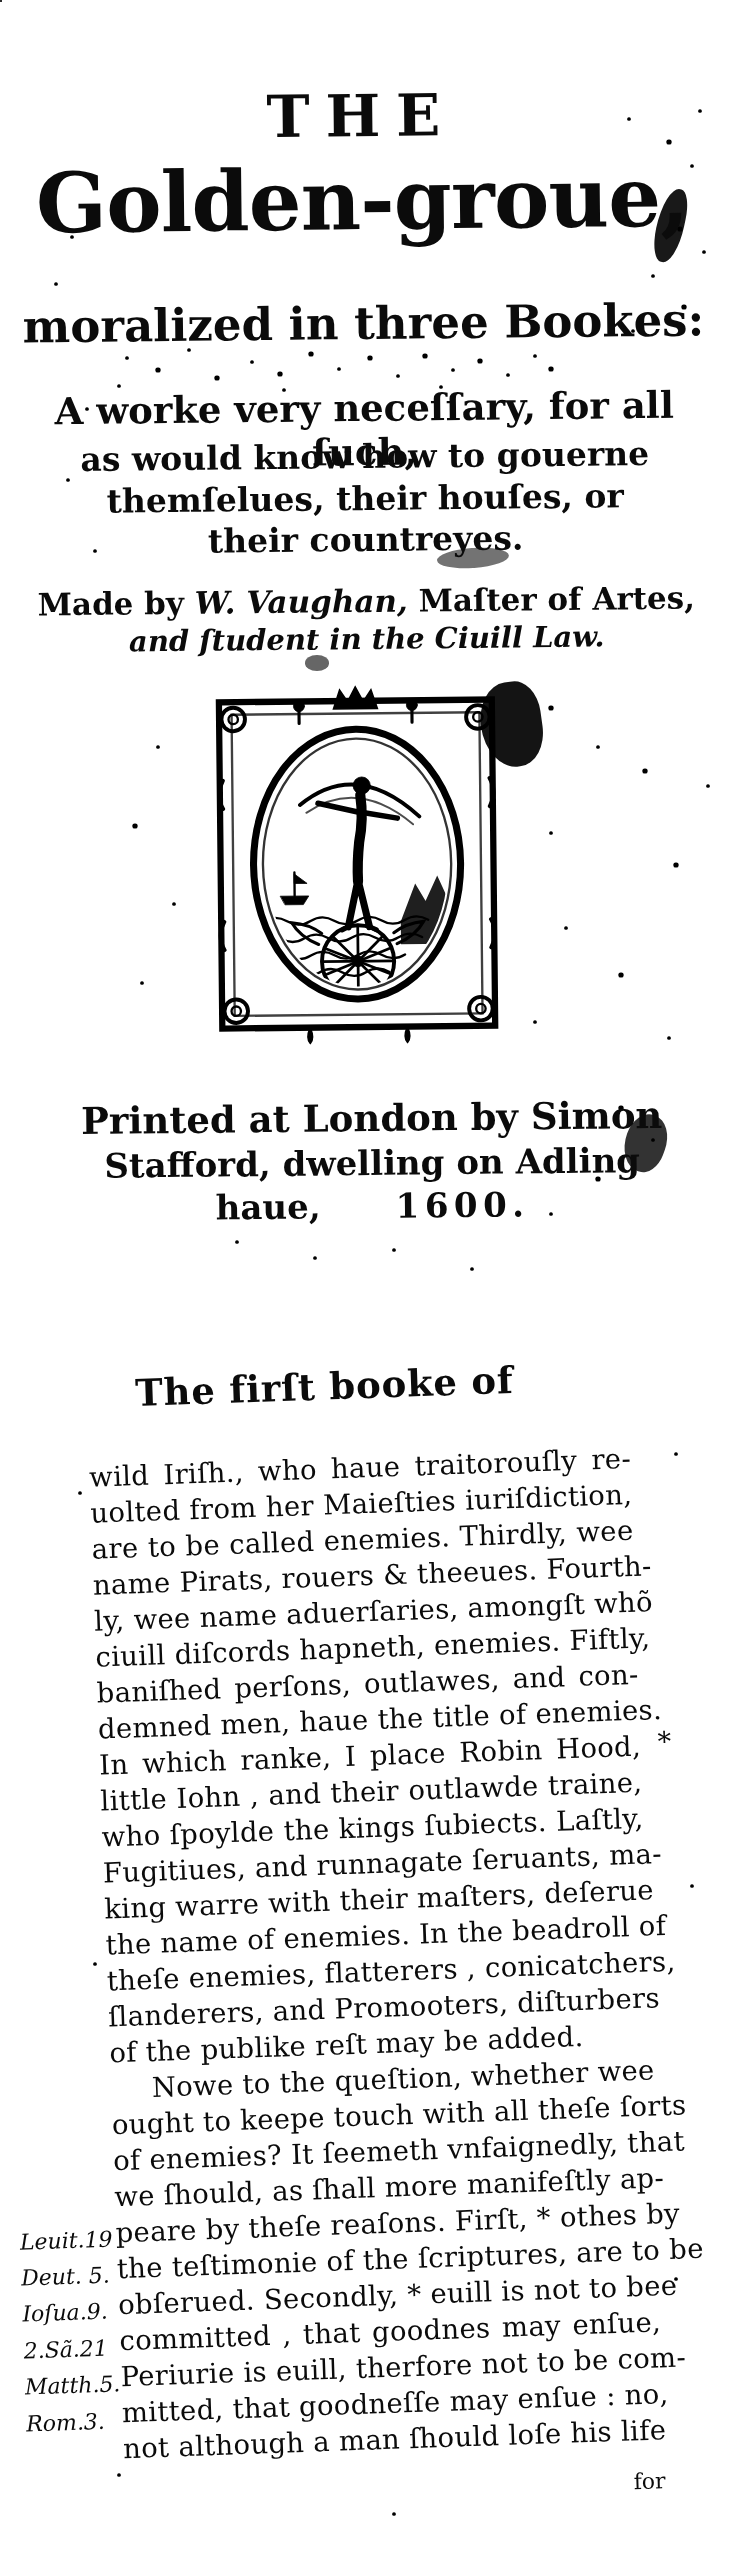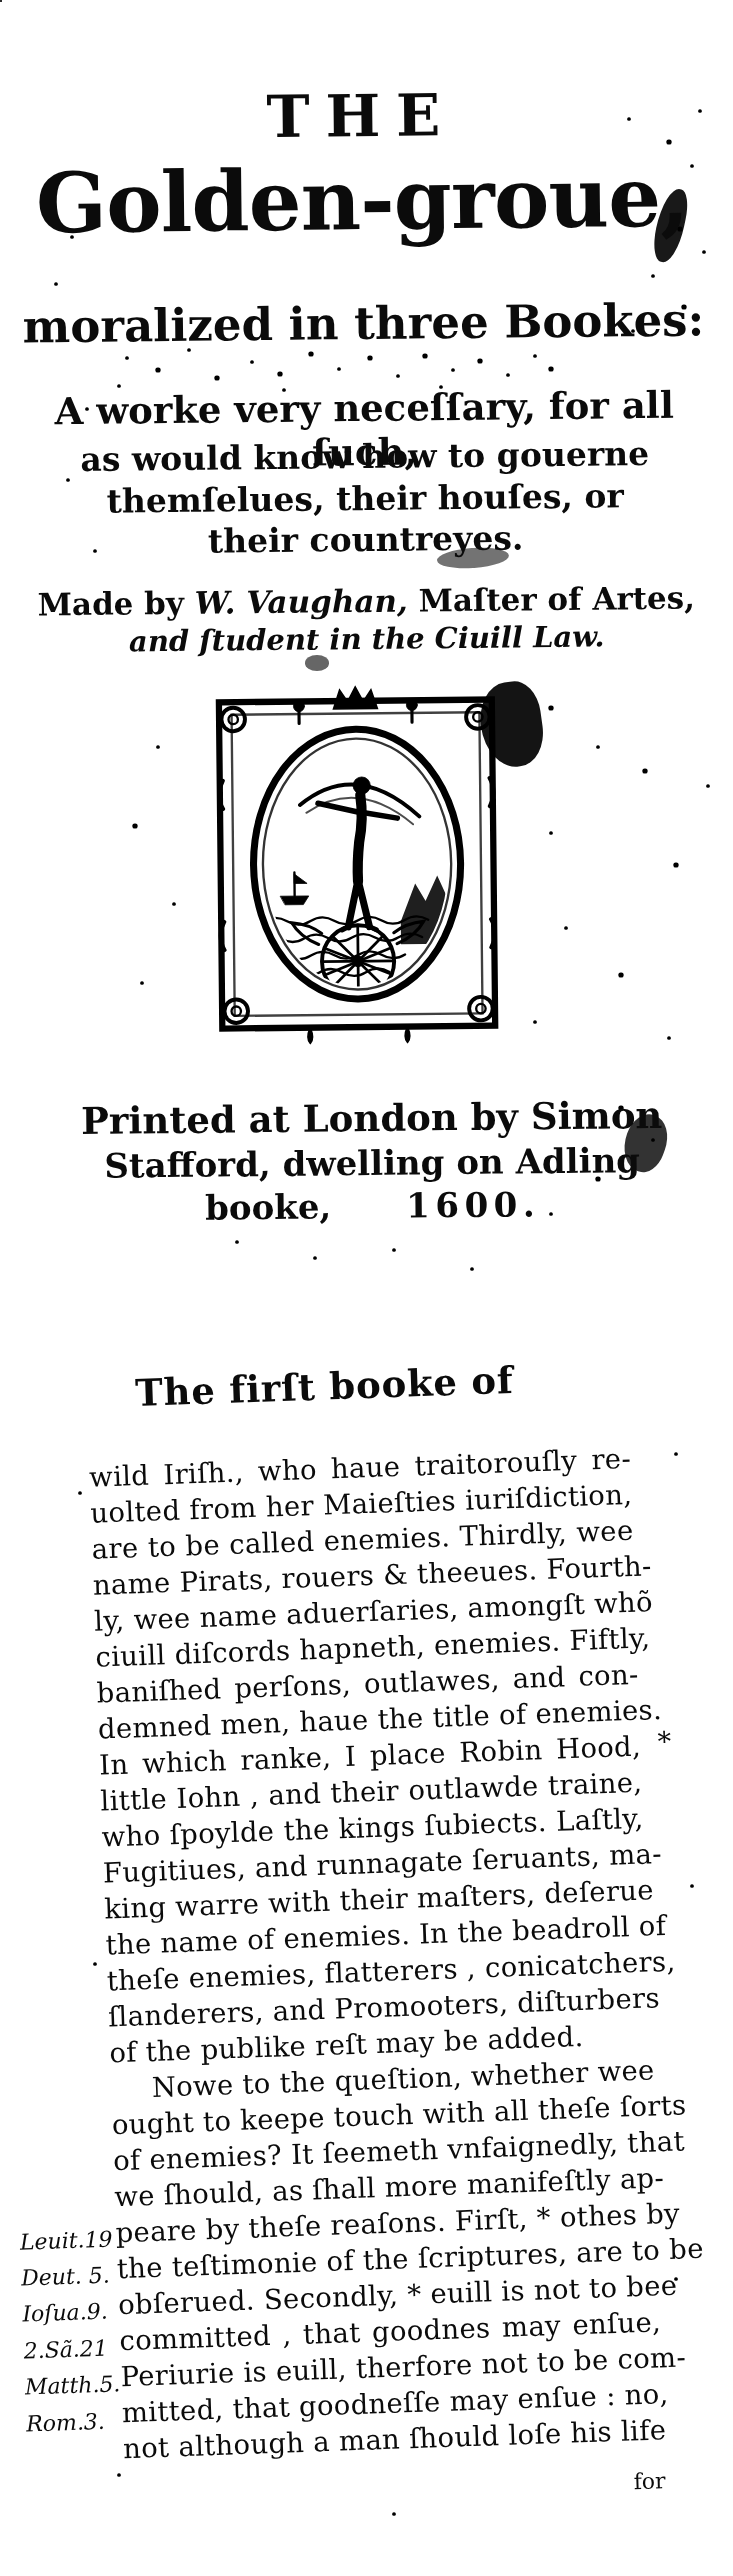--- a/index.html
+++ b/index.html
@@ -156,21 +156,21 @@
         <path d="M178 308 l-8 4 M205 308 l9 4" stroke-width="6"></path>
         <path d="M193 162 l-52 -12 M196 162 l46 8" stroke-width="7"></path>
 
         <path d="M118 152 q72 -58 152 16" stroke-width="5"></path>
         <path d="M126 162 q66 -44 136 16" stroke-width="2.5" opacity=".7"></path>
       </g>
     </svg>
 
     <div class="abs t-imp1">Printed at London by Simon</div>
     <div class="abs t-imp2">Stafford, dwelling on Adling</div>
-    <div class="abs t-imp3"><span>booke,</span><span class="gap"></span><span class="yr">1600.</span></div>
+    <div class="abs t-imp3"><span>haue,</span><span class="gap"></span><span class="yr">1600.</span></div>
   </div>
 
   <div class="p2body">
     <div class="p2head">The firſt booke of</div>
 
     <span class="bl">wild Iriſh., who haue traitorouſly re-</span>
     <span class="bl">uolted from her Maieſties iuriſdiction,</span>
     <span class="bl">are to be called enemies. Thirdly, wee</span>
     <span class="bl">name Pirats, rouers &amp; theeues. Fourth-</span>
     <span class="bl">ly, wee name aduerſaries, amongſt whõ</span>

